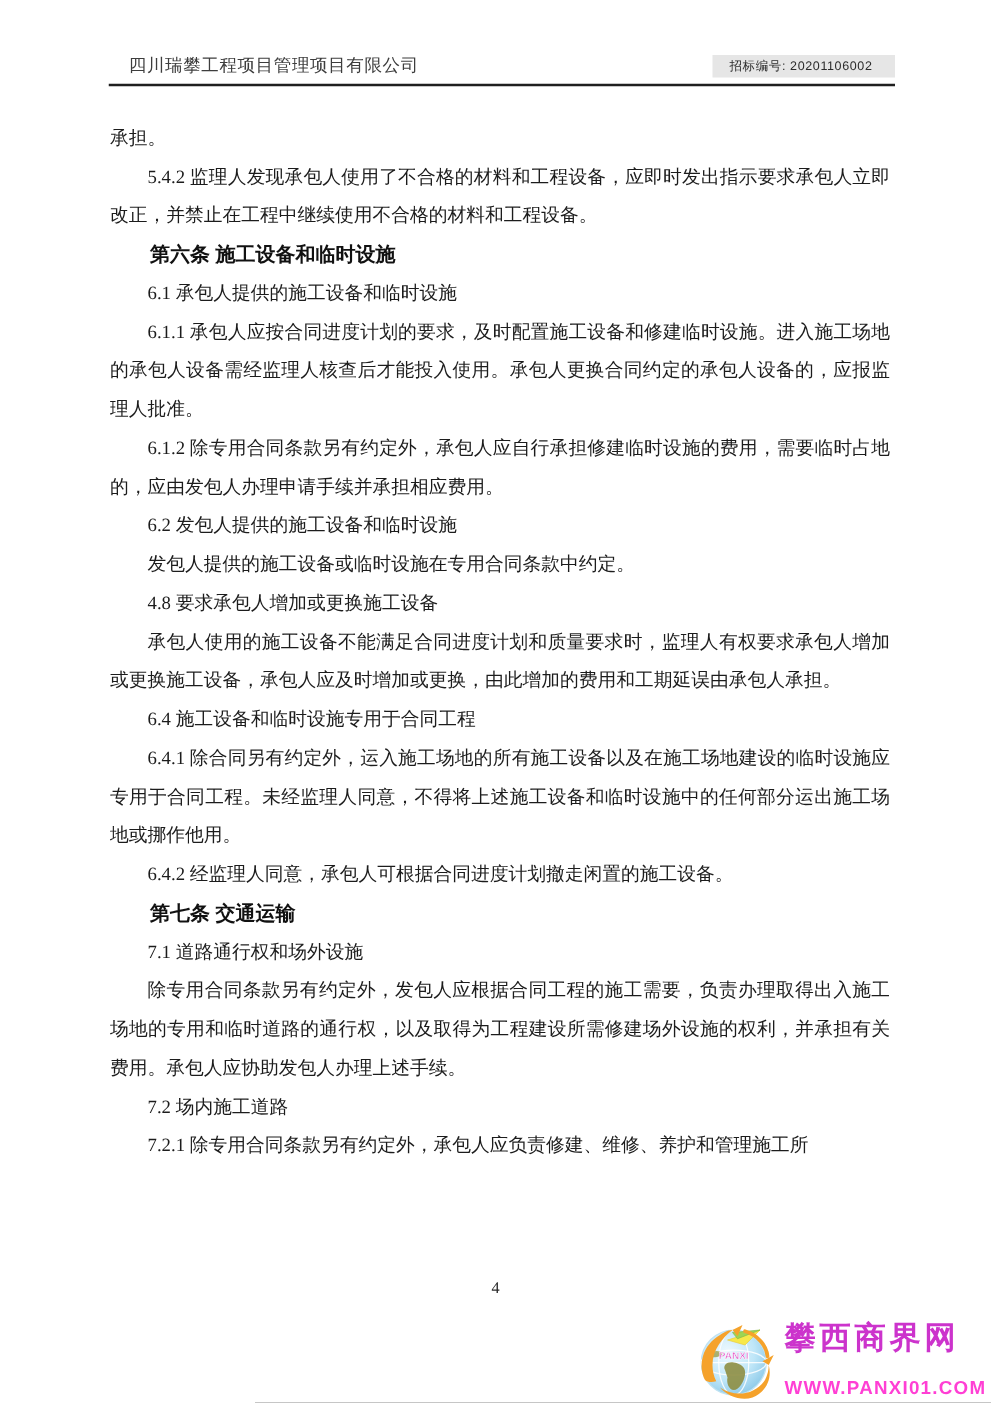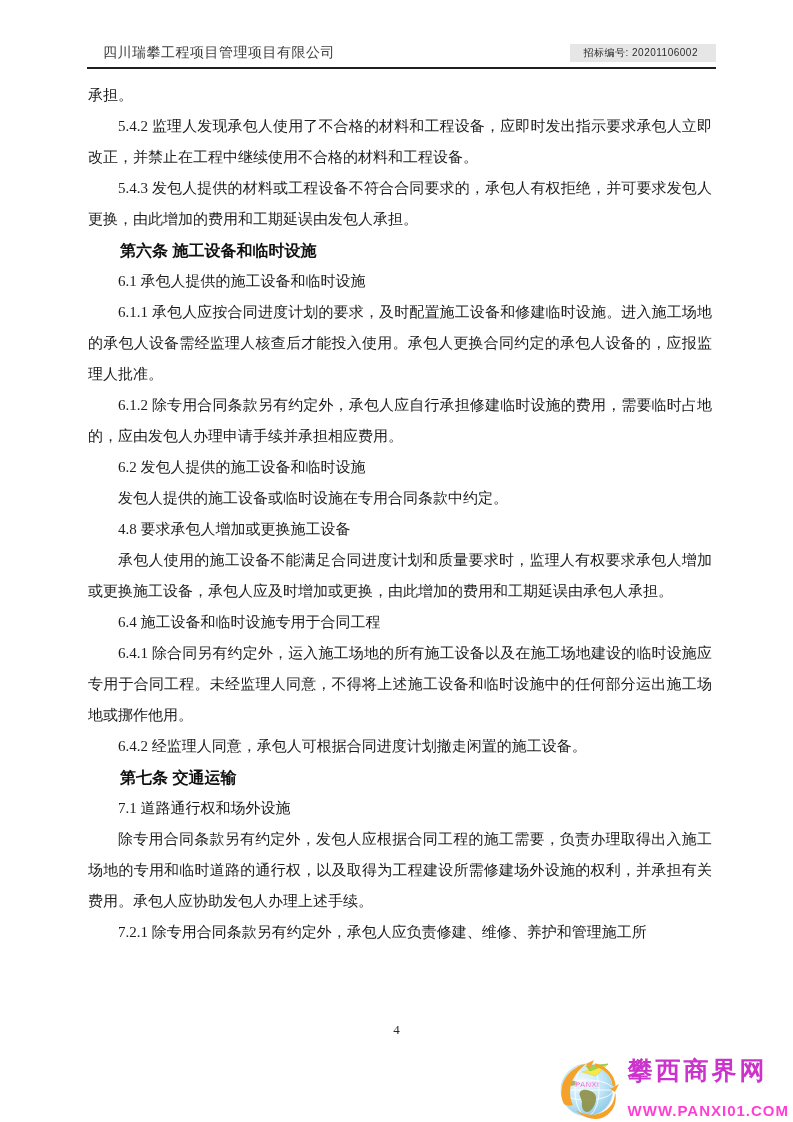--- a/index.html
+++ b/index.html
@@ -29,21 +29,21 @@
     padding:2px 18px 2px 14px;
     letter-spacing:.5px;
   }
   
   .doc-body{
     position:absolute;left:88px;top:80px;width:624px;
     font-size:15px;line-height:31px;
     text-align:justify;
   }
   .doc-body p{margin:0;text-indent:2em;}
-  .doc-body p.flush{text-indent:0;}
+  .doc-body p.flush{text-indent:0;margin-top:16px;}
   .doc-body p.heading{
     font-family:"Liberation Sans","DejaVu Sans",sans-serif;
     font-weight:bold;font-size:16px;color:#111;
   }
   
   .page-number{
     position:absolute;left:0;right:0;top:1022px;
     text-align:center;font-size:13px;color:#2a2a2a;
   }
   
@@ -68,35 +68,35 @@
 <div class="page">
 
   <div class="header">
     <span class="company">四川瑞攀工程项目管理项目有限公司</span>
     <span class="bid">招标编号: 20201106002</span>
   </div>
 
   <div class="doc-body">
       <p class="flush">承担。</p>
       <p class="body">5.4.2 监理人发现承包人使用了不合格的材料和工程设备，应即时发出指示要求承包人立即改正，并禁止在工程中继续使用不合格的材料和工程设备。</p>
-      <p class="body">5.4.3 发包人提供的材料或工程设备不符合合同要求的，承包人有权拒绝，并可要求发包人更换，由此增加的费用和工期延误由发包人承担。</p>
       <p class="heading">第六条 施工设备和临时设施</p>
       <p class="body">6.1 承包人提供的施工设备和临时设施</p>
       <p class="body">6.1.1 承包人应按合同进度计划的要求，及时配置施工设备和修建临时设施。进入施工场地的承包人设备需经监理人核查后才能投入使用。承包人更换合同约定的承包人设备的，应报监理人批准。</p>
       <p class="body">6.1.2 除专用合同条款另有约定外，承包人应自行承担修建临时设施的费用，需要临时占地的，应由发包人办理申请手续并承担相应费用。</p>
       <p class="body">6.2 发包人提供的施工设备和临时设施</p>
       <p class="body">发包人提供的施工设备或临时设施在专用合同条款中约定。</p>
       <p class="body">4.8 要求承包人增加或更换施工设备</p>
       <p class="body">承包人使用的施工设备不能满足合同进度计划和质量要求时，监理人有权要求承包人增加或更换施工设备，承包人应及时增加或更换，由此增加的费用和工期延误由承包人承担。</p>
       <p class="body">6.4 施工设备和临时设施专用于合同工程</p>
       <p class="body">6.4.1 除合同另有约定外，运入施工场地的所有施工设备以及在施工场地建设的临时设施应专用于合同工程。未经监理人同意，不得将上述施工设备和临时设施中的任何部分运出施工场地或挪作他用。</p>
       <p class="body">6.4.2 经监理人同意，承包人可根据合同进度计划撤走闲置的施工设备。</p>
       <p class="heading">第七条 交通运输</p>
       <p class="body">7.1 道路通行权和场外设施</p>
       <p class="body">除专用合同条款另有约定外，发包人应根据合同工程的施工需要，负责办理取得出入施工场地的专用和临时道路的通行权，以及取得为工程建设所需修建场外设施的权利，并承担有关费用。承包人应协助发包人办理上述手续。</p>
+      <p class="body">7.2 场内施工道路</p>
       <p class="body">7.2.1 除专用合同条款另有约定外，承包人应负责修建、维修、养护和管理施工所</p>
     </div>
 
   <div class="page-number">4</div>
 
   <div class="watermark">
     <svg width="68" height="64" viewBox="0 0 68 64">
       <defs>
         <radialGradient id="globeG" cx="40%" cy="35%" r="70%">
           <stop offset="0%" stop-color="#eef9ff"></stop>

